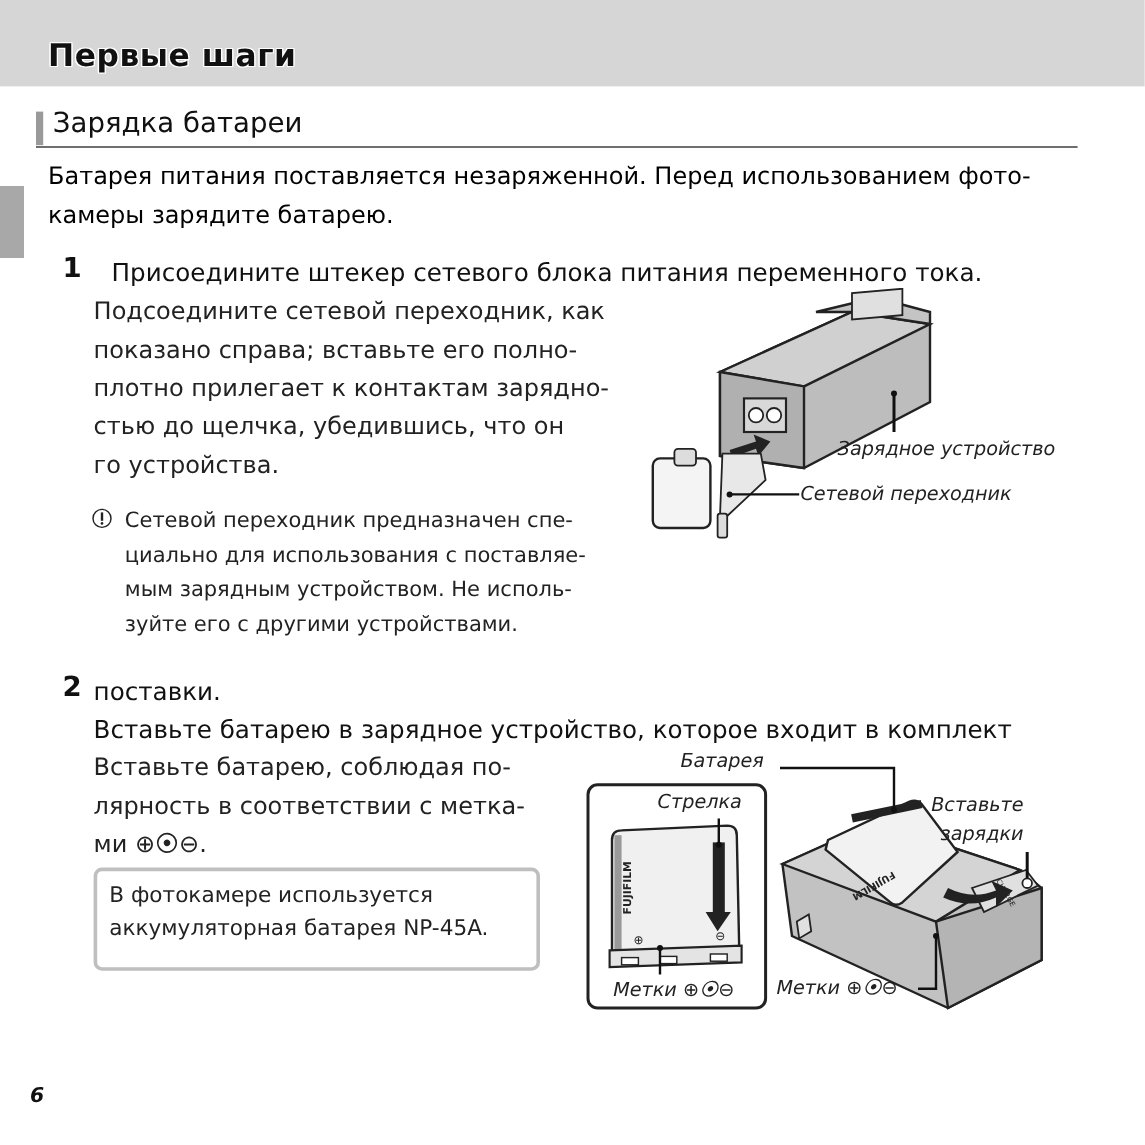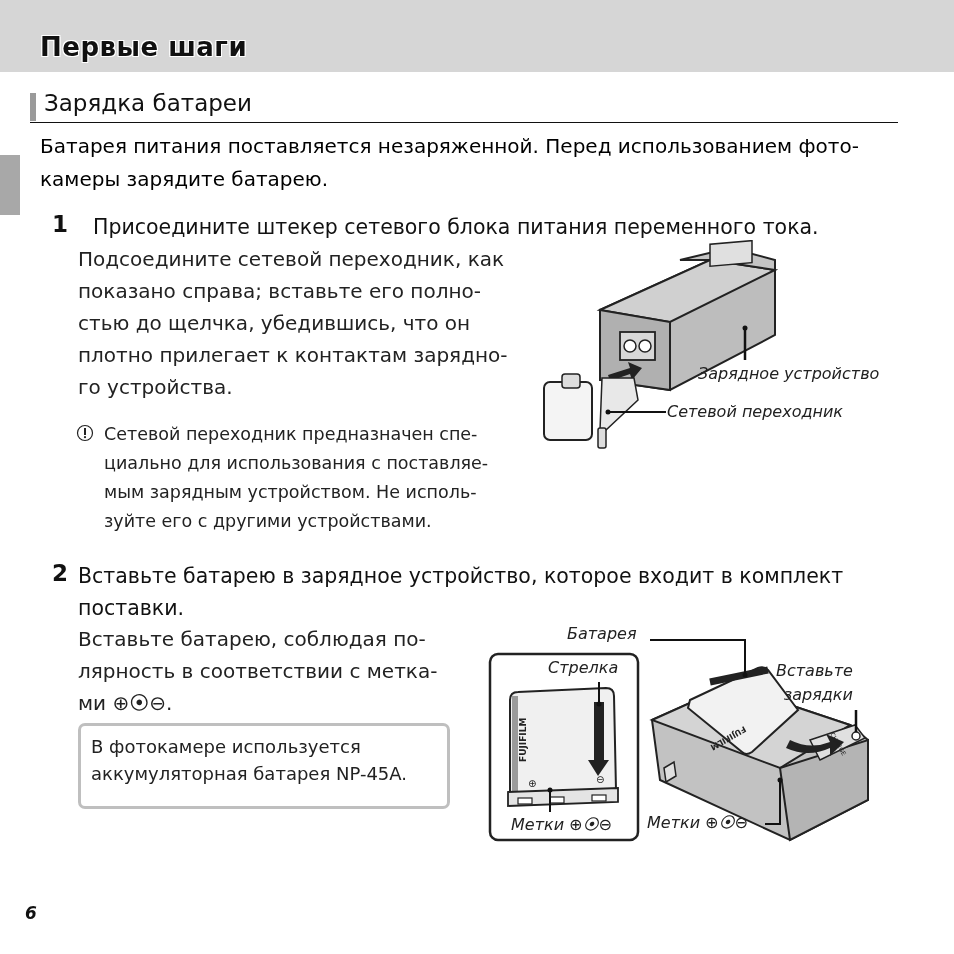--- a/index.html
+++ b/index.html
@@ -43,22 +43,22 @@
   <div>Батарея питания поставляется незаряженной. Перед использованием фото-</div>
   <div>камеры зарядите батарею.</div>
 </div>
 
 <div class="step-num" style="left:52px; top:211px;">1</div>
 <div class="step-title" style="left:93px; top:211px; width:820px;">Присоедините штекер сетевого блока питания переменного тока.</div>
 
 <div class="body-text" style="left:78px; top:243px; width:450px;">
   <div>Подсоедините сетевой переходник, как</div>
   <div>показано справа; вставьте его полно-</div>
+  <div>плотно прилегает к контактам зарядно-</div>
   <div>стью до щелчка, убедившись, что он</div>
-  <div>плотно прилегает к контактам зарядно-</div>
   <div>го устройства.</div>
 </div>
 
 <div class="note">
   <span class="note-icon">
     <svg width="18" height="18" viewBox="0 0 18 18" style="position:static">
       <circle cx="9" cy="9" r="7.5" fill="none" stroke="#222" stroke-width="1.2"></circle>
       <rect x="8" y="4" width="2" height="7" fill="#222"></rect>
       <circle cx="9" cy="13.2" r="1.1" fill="#222"></circle>
     </svg>
@@ -93,22 +93,22 @@
   <line x1="215" y1="88" x2="215" y2="120" stroke="#111" stroke-width="2.5"></line>
   <circle cx="215" cy="88" r="2.5" fill="#111"></circle>
   <line x1="78" y1="172" x2="136" y2="172" stroke="#111" stroke-width="2"></line>
   <circle cx="78" cy="172" r="2.5" fill="#111"></circle>
 </svg>
 <div class="caption" style="left:698px; top:364px;">Зарядное устройство</div>
 <div class="caption" style="left:667px; top:402px;">Сетевой переходник</div>
 
 <div class="step-num" style="left:52px; top:560px;">2</div>
 <div class="step-title" style="left:78px; top:560px; width:820px;">
+  <div>поставки.</div>
   <div>Вставьте батарею в зарядное устройство, которое входит в комплект</div>
-  <div>поставки.</div>
 </div>
 
 <div class="body-text" style="left:78px; top:623px; width:380px;">
   <div>Вставьте батарею, соблюдая по-</div>
   <div>лярность в соответствии с метка-</div>
   <div>ми ⊕⦿⊖.</div>
 </div>
 
 <div class="info-box">
   <div>В фотокамере используется</div>

